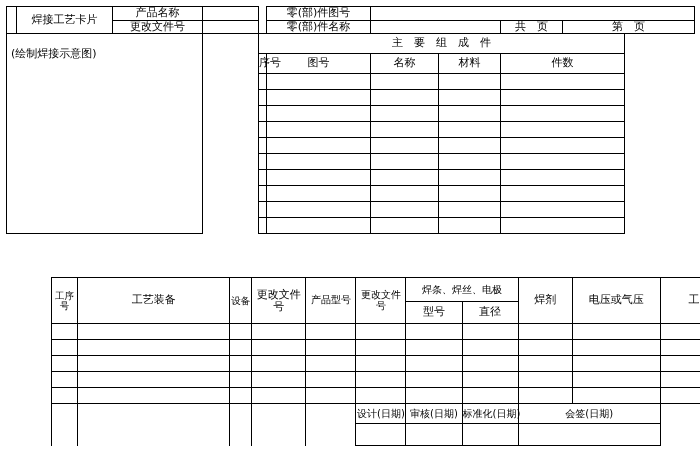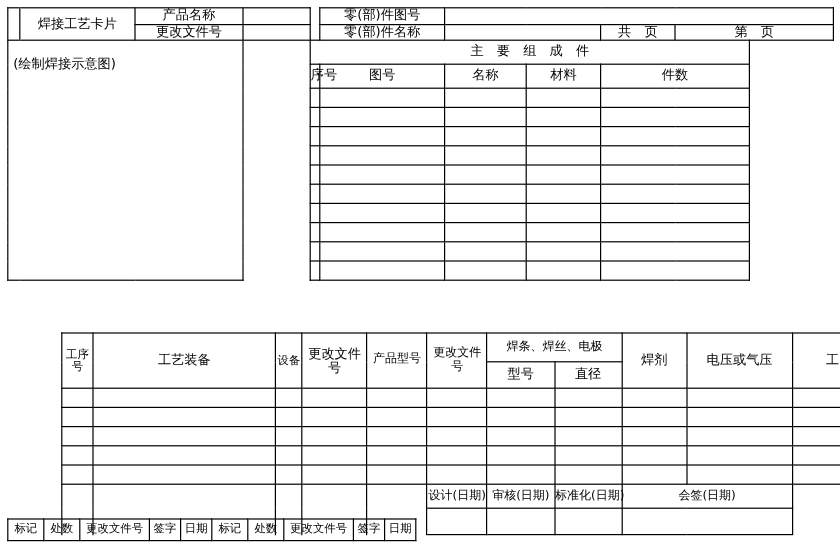--- a/index.html
+++ b/index.html
@@ -307,43 +307,15 @@
 
       <tr style="height:22px">
         <td></td>
         <td></td>
         <td></td>
         <td colspan="2"></td>
       </tr>
     </tbody>
       </table>
 
-    <table style="width:340px;position:absolute;left:0;top:155px;">
-      <colgroup>
-        <col style="width:30px">
-          <col style="width:30px">
-          <col style="width:58px">
-          <col style="width:26px">
-          <col style="width:26px">
-        <col style="width:30px">
-          <col style="width:30px">
-          <col style="width:58px">
-          <col style="width:26px">
-          <col style="width:26px">
-      </colgroup>
-      <tbody>
-          <tr style="height:18px">
-        <td class="tiny">标记</td>
-        <td class="tiny">处数</td>
-        <td class="tiny">更改文件号</td>
-        <td class="tiny">签字</td>
-        <td class="tiny">日期</td>
-        <td class="tiny">标记</td>
-        <td class="tiny">处数</td>
-        <td class="tiny">更改文件号</td>
-        <td class="tiny">签字</td>
-        <td class="tiny">日期</td>
-      </tr>
-    </tbody>
-      </table>
   </div>
 
 </div>
 
 </body></html>

